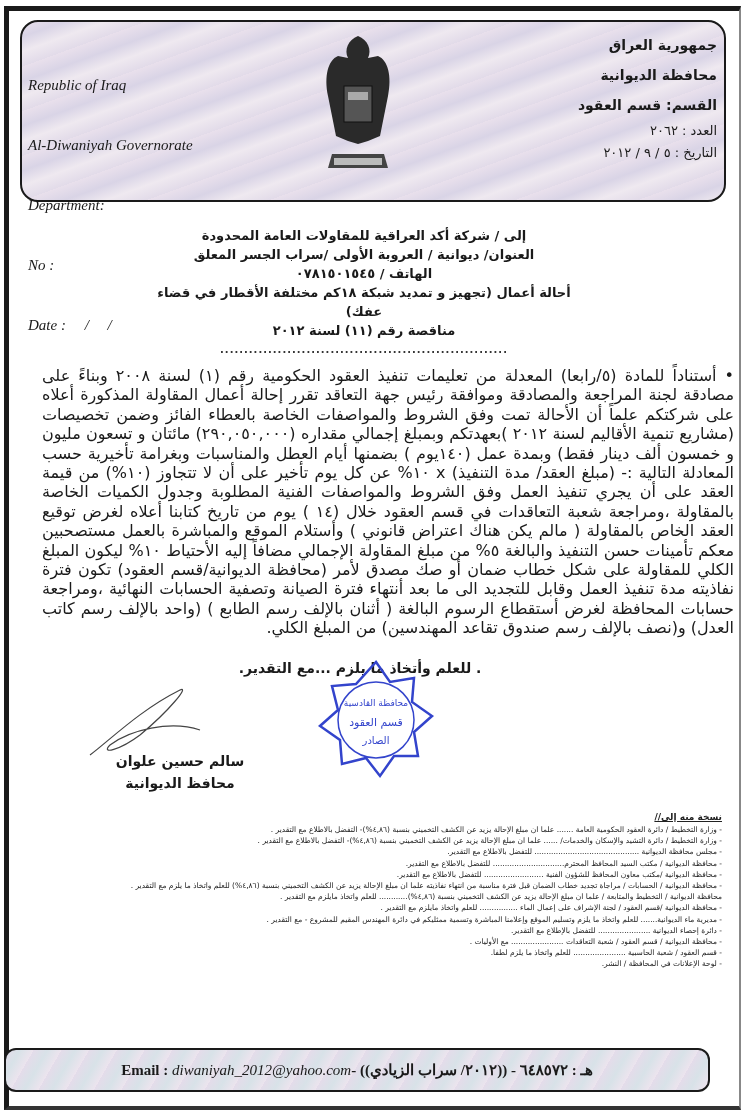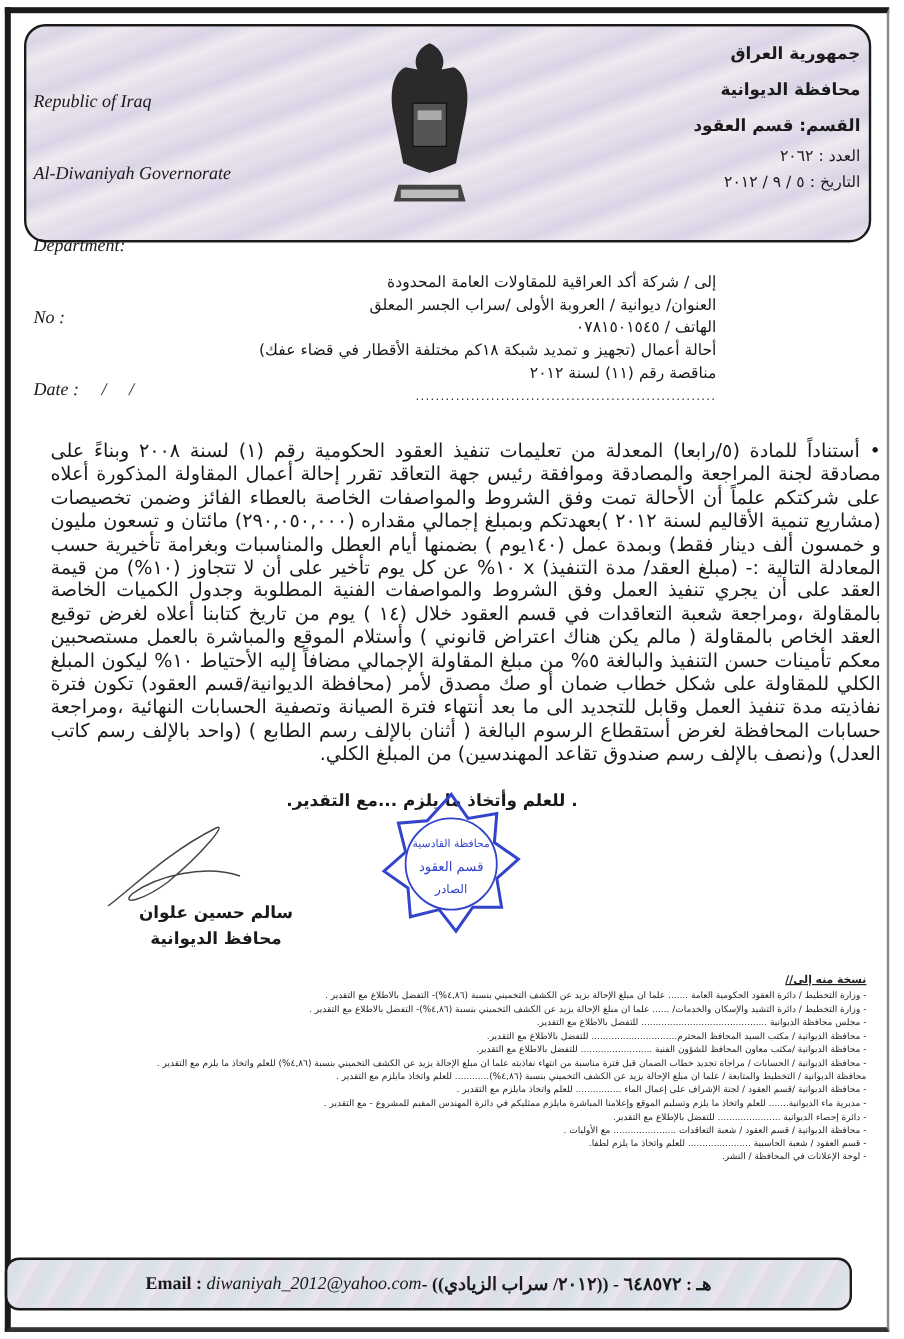--- a/index.html
+++ b/index.html
@@ -30,22 +30,22 @@
   .ar-col {
     position: absolute; right: 36px; top: 30px; direction: rtl; text-align: right;
     font-family: "DejaVu Sans", sans-serif; font-size: 14px; font-weight: bold;
   }
   .ar-col div { height: 30px; line-height: 30px; margin-left: 40px; }
   .ar-col .small { font-weight: normal; font-size: 13px; height: 22px; line-height: 22px; }
   .emblem {
     position: absolute; left: 318px; top: 26px; width: 80px; height: 160px;
   }
   .addr {
-    position: absolute; right: 156px; top: 226px; width: 420px;
-    direction: rtl; text-align: right; font-size: 13px; line-height: 19px;
+    position: absolute; right: 179px; top: 226px; width: 420px;
+    direction: rtl; text-align: center; font-size: 13px; line-height: 19px; font-weight: bold;
   }
   .dots { letter-spacing: 1px; font-size: 10px; color: #333; }
   .body-text {
     position: absolute; left: 42px; top: 366px; width: 692px;
     direction: rtl; text-align: justify; font-size: 16px; line-height: 19.4px;
   }
   .closing {
     position: absolute; left: 150px; top: 660px; width: 420px;
     direction: rtl; text-align: center; font-size: 14px; font-weight: bold;
   }
@@ -135,21 +135,21 @@
 <div class="cc">
   <div class="cc-title">نسخة منه إلى//</div>
   <div>- وزارة التخطيط / دائرة العقود الحكومية العامة ....... علما ان مبلغ الإحالة يزيد عن الكشف التخميني بنسبة (٤,٨٦%)- التفضل بالاطلاع مع التقدير .</div>
   <div>- وزارة التخطيط / دائرة التشيد والإسكان والخدمات/ ...... علما ان مبلغ الإحالة يزيد عن الكشف التخميني بنسبة (٤,٨٦%)- التفضل بالاطلاع مع التقدير .</div>
   <div>- مجلس محافظة الديوانية ............................................ للتفضل بالاطلاع مع التقدير.</div>
   <div>- محافظة الديوانية / مكتب السيد المحافظ المحترم.............................. للتفضل بالاطلاع مع التقدير.</div>
   <div>- محافظة الديوانية /مكتب معاون المحافظ للشؤون الفنية ......................... للتفضل بالاطلاع مع التقدير.</div>
   <div>- محافظة الديوانية / الحسابات / مراجاة تجديد خطاب الضمان قبل فترة مناسبة من انتهاء نفاذيته علما ان مبلغ الإحالة يزيد عن الكشف التخميني بنسبة (٤,٨٦%) للعلم واتخاذ ما يلزم مع التقدير .</div>
   <div>محافظة الديوانية / التخطيط والمتابعة / علما ان مبلغ الإحالة يزيد عن الكشف التخميني بنسبة (٤,٨٦%)............ للعلم واتخاذ مايلزم مع التقدير .</div>
   <div>- محافظة الديوانية /قسم العقود / لجنة الإشراف على إعمال الماء ................ للعلم واتخاذ مايلزم مع التقدير .</div>
-  <div>- مديرية ماء الديوانية....... للعلم واتخاذ ما يلزم وتسليم الموقع وإعلامنا المباشرة مايلزم ممثليكم في دائرة المهندس المقيم للمشروع - مع التقدير .</div>
+  <div>- مديرية ماء الديوانية....... للعلم واتخاذ ما يلزم وتسليم الموقع وإعلامنا المباشرة وتسمية ممثليكم في دائرة المهندس المقيم للمشروع - مع التقدير .</div>
   <div>- دائرة إحصاء الديوانية ...................... للتفضل بالإطلاع مع التقدير.</div>
   <div>- محافظة الديوانية / قسم العقود / شعبة التعاقدات ...................... مع الأوليات .</div>
   <div>- قسم العقود / شعبة الحاسبية ...................... للعلم واتخاذ ما يلزم لطفا.</div>
   <div>- لوحة الإعلانات في المحافظة / النشر.</div>
 </div>
 
 <div class="footer-box">
   <span>Email :</span>&nbsp;
   <span class="email">diwaniyah_2012@yahoo.com</span>
   <span> - ((٢٠١٢/ سراب الزيادي)) - هـ : ٦٤٨٥٧٢</span>

